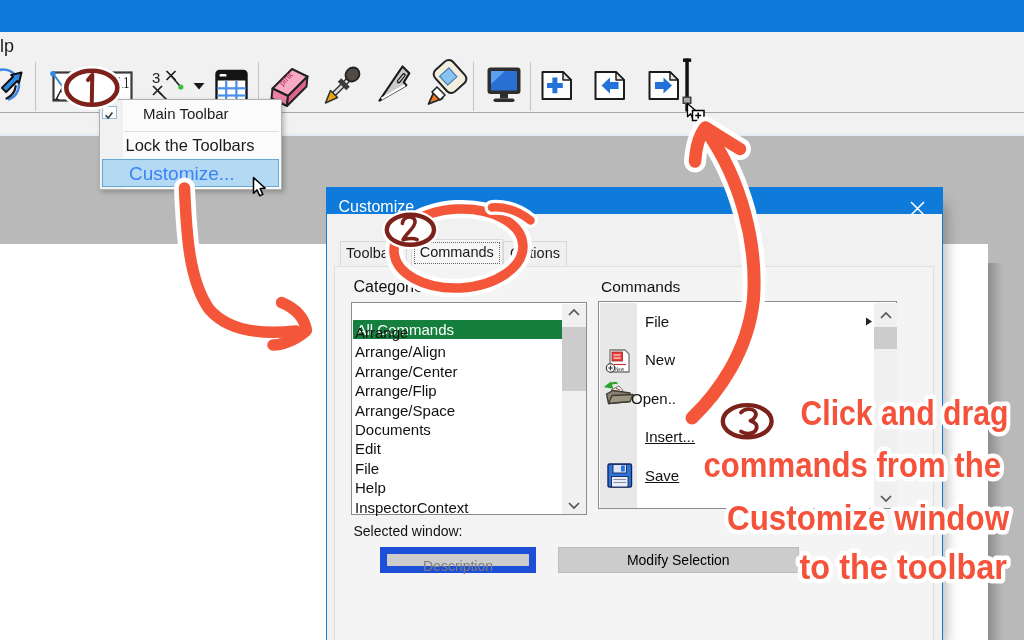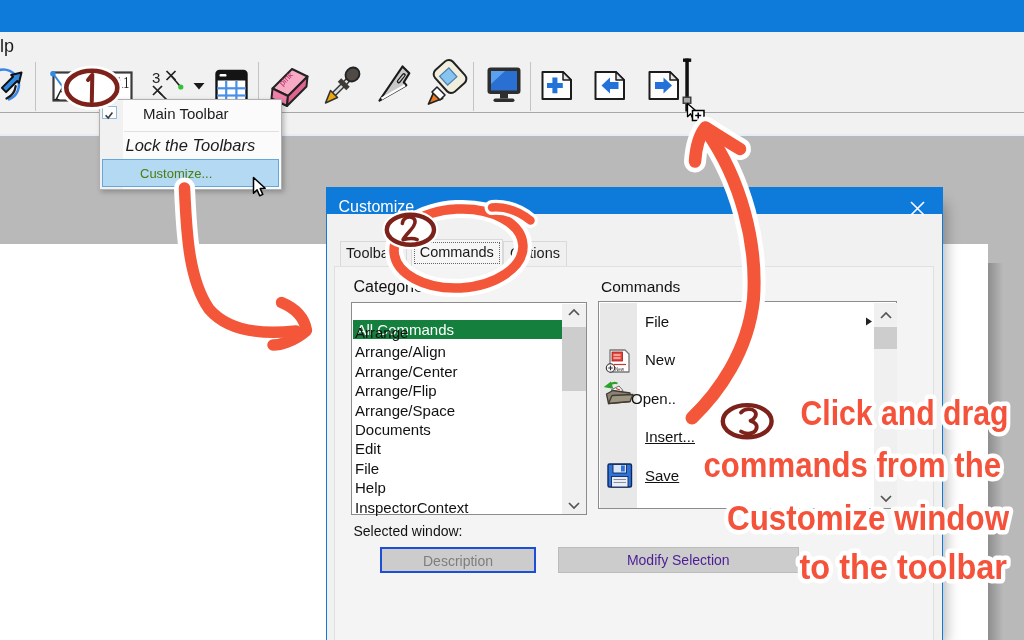--- a/index.html
+++ b/index.html
@@ -126,22 +126,22 @@
   <div class="abs" id="ctxmenu" style="left:99px;top:98.5px;width:181px;height:89px;background:#fbfbfb;border:1px solid #b0b0b0;box-shadow:2px 2px 5px rgba(0,0,0,0.25);">
     <div class="abs" style="left:0;top:0;width:23px;height:89px;background:#f1f1f1;"></div>
     <div class="abs" style="left:1.5px;top:59.5px;width:177px;height:27.5px;background:#b3d9f3;border:1px solid #66a7d8;box-sizing:border-box;"></div>
     <div class="abs" style="left:2px;top:6.5px;width:12.5px;height:11px;background:#fdfeff;border:1px solid #92bbdc;">
       <svg width="12" height="11" viewBox="0 0 12 11">
           <path d="M 2.6,5.2 L 5.2,8 L 9.4,2.6" fill="none" stroke="#3a3a3a" stroke-width="1.6"></path>
         </svg>
     </div>
     <div class="abs" style="left:43px;top:4.5px;height:19px;line-height:19px;font-size:15px;color:#1c1c1c;">Main Toolbar</div>
     <div class="abs" style="left:24px;top:31.5px;width:155px;height:1px;background:#e0e0e0;"></div>
-    <div class="abs" style="left:25.5px;top:36.5px;height:19px;line-height:19px;font-size:16.5px;color:#1c1c1c;font-style:italic;">Lock the Toolbars</div>
-    <div class="abs" style="left:40px;top:64px;height:19px;line-height:19px;font-size:13px;color:#4d7c0f;">Customize...</div>
+    <div class="abs" style="left:25.5px;top:36.5px;height:19px;line-height:19px;font-size:16.5px;color:#1c1c1c;">Lock the Toolbars</div>
+    <div class="abs" style="left:29px;top:64px;height:19px;line-height:19px;font-size:19px;color:#3b82f6;">Customize...</div>
   </div>
 
   <div class="abs" id="dialog" style="left:326px;top:186.5px;width:614.5px;height:453.5px;background:#f1f1f2;border:1.5px solid #0e7ad9;box-shadow:8px 10px 14px -6px rgba(0,0,0,0.33);">
     <div class="abs" style="left:0;top:0;width:100%;height:26px;background:#0e7ad9;">
       <span style="position:absolute;left:11.5px;top:0;line-height:37px;font-size:16px;color:#fff;">Customize</span>
       <svg style="position:absolute;left:583px;top:13px;" width="15" height="15" viewBox="0 0 15 15">
           <path d="M1,1 L14,14 M14,1 L1,14" stroke="#fff" stroke-width="1.6"></path>
         </svg>
     </div>
 
@@ -215,22 +215,22 @@
           <rect x="14" y="162.5" width="13.5" height="8.5" fill="#dce6f5" stroke="#10275e" stroke-width="0.9"></rect>
           <rect x="22" y="163.5" width="3.8" height="6" fill="#2f74d8"></rect>
           <rect x="12.5" y="174.5" width="16.5" height="10.5" fill="#e9eef8" stroke="#10275e" stroke-width="0.9"></rect>
           <line x1="14.5" y1="177.5" x2="27" y2="177.5" stroke="#8a9099" stroke-width="1"></line>
           <line x1="14.5" y1="180.5" x2="27" y2="180.5" stroke="#8a9099" stroke-width="1"></line>
         </g>
       </svg>
     </div>
 
     <div class="abs" style="left:26.5px;top:335px;font-size:14px;color:#111;">Selected window:</div>
-    <div class="abs" style="left:53px;top:359.5px;width:156px;height:25.5px;background:#cccccc;border:2px solid #1d4ed8;box-sizing:border-box;text-align:center;line-height:24px;font-size:14px;color:#7e7e7e;">Description</div>
-    <div class="abs" style="left:231px;top:359.5px;width:240.5px;height:25.5px;background:#cccccc;border:1px solid #bcbcbc;box-sizing:border-box;text-align:center;line-height:24px;font-size:14px;color:#4c1d95;">Modify Selection</div>
+    <div class="abs" style="left:53px;top:359.5px;width:156px;height:25.5px;background:#cccccc;border:7px solid #1d4ed8;box-sizing:border-box;text-align:center;line-height:24px;font-size:14px;color:#7e7e7e;">Description</div>
+    <div class="abs" style="left:231px;top:359.5px;width:240.5px;height:25.5px;background:#cccccc;border:1px solid #bcbcbc;box-sizing:border-box;text-align:center;line-height:24px;font-size:14px;color:#000000;">Modify Selection</div>
   </div>
 
   <svg class="abs" style="left:0;top:0;" width="1024" height="640" viewBox="0 0 1024 640">
 
     <g>
       <rect x="683" y="58.5" width="8.2" height="3.4" fill="#111"></rect>
       <rect x="685.3" y="58.5" width="3.5" height="53" fill="#111"></rect>
       <rect x="682.5" y="96.5" width="9" height="7.5" fill="#3f3f3f"></rect>
       <rect x="684" y="98" width="6" height="4.5" fill="#a8a8a8"></rect>
       <path d="M 687.5,103.5 l 0,13.2 l 3.1,-2.9 l 2.2,4.9 l 2.6,-1.2 l -2.2,-4.8 l 4.3,-0.4 Z" fill="#fff" stroke="#000" stroke-width="1.3" stroke-linejoin="round"></path>

